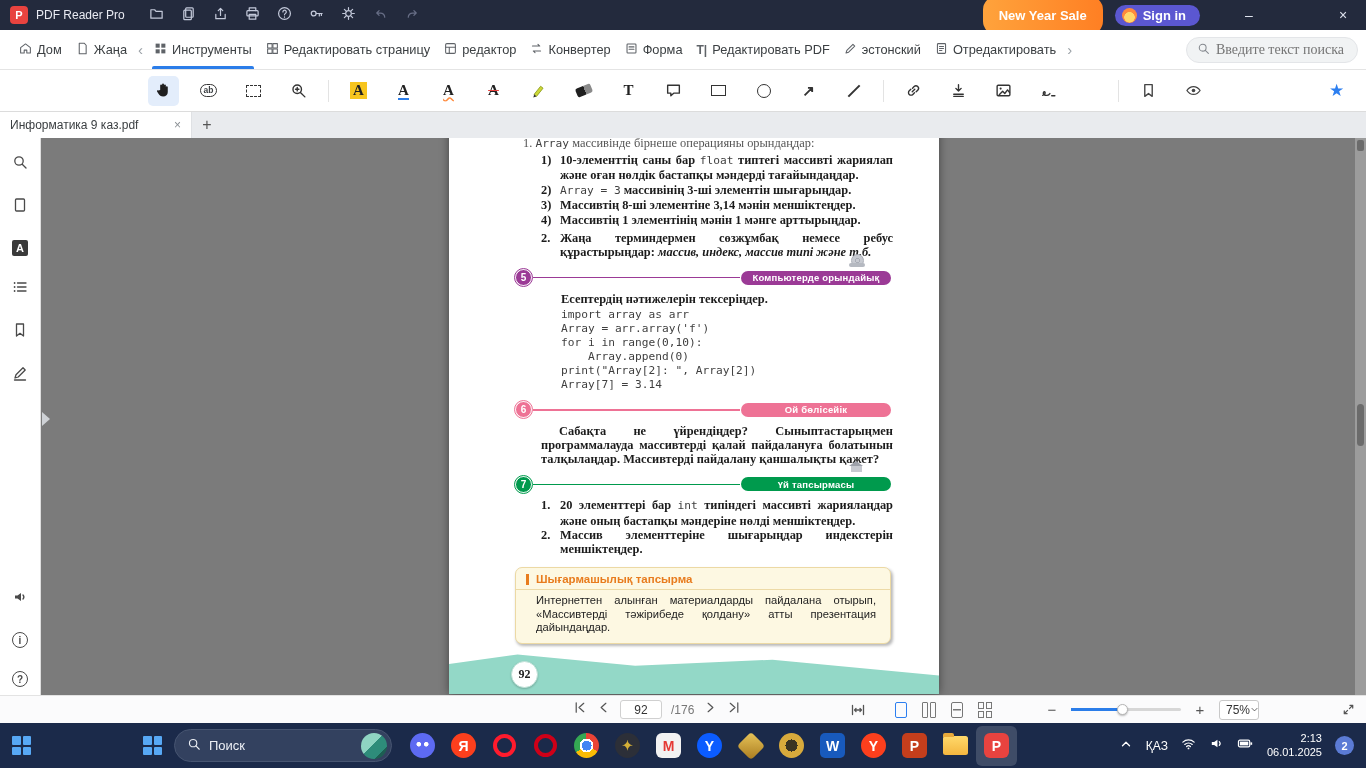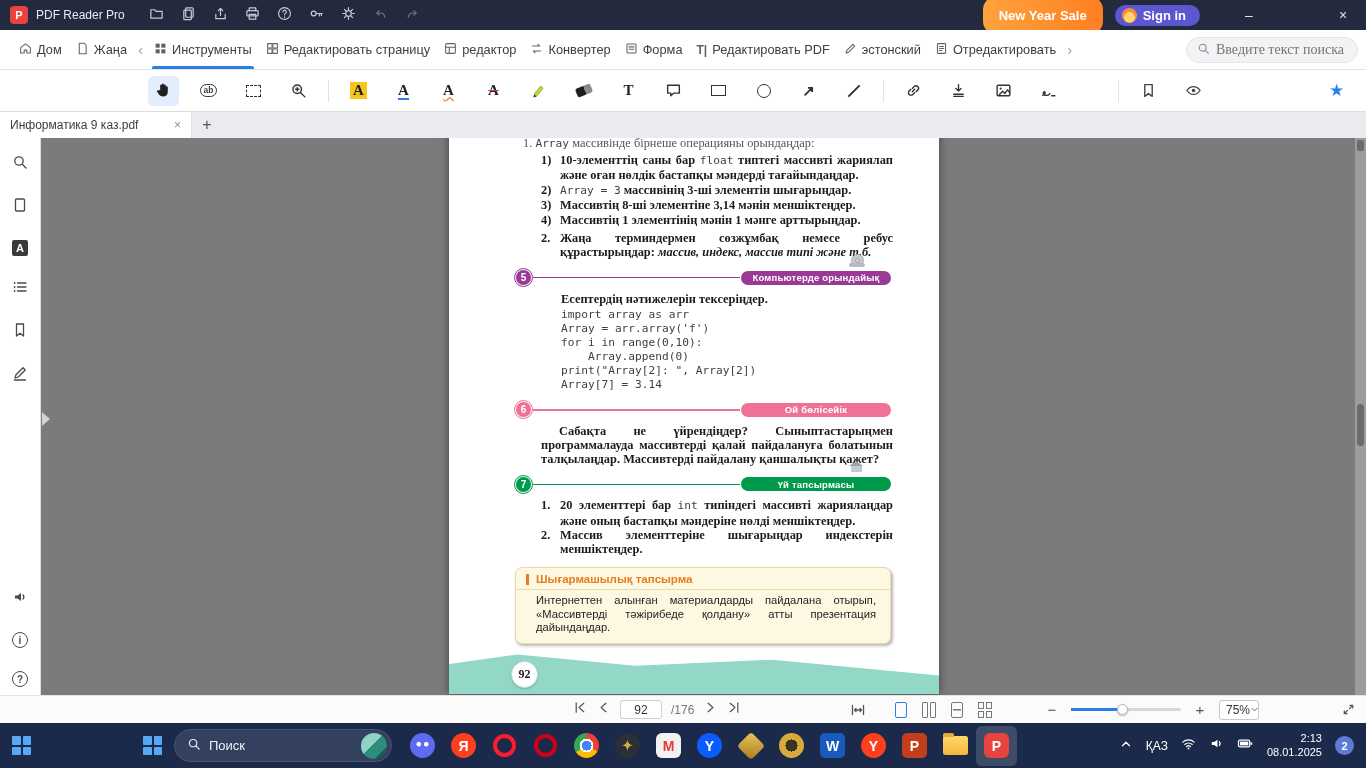--- a/index.html
+++ b/index.html
@@ -646,19 +646,19 @@
             <path d="M3 6.5v3h2.5L9 12V4L5.5 6.5z" fill="#fff" stroke="none"></path>
             <path d="M11 6a3 3 0 010 4"></path>
           </svg></span>
       <span><svg width="17" height="15" viewBox="0 0 17 16" style="color:#fff">
             <rect x="1" y="4.5" width="12" height="7" rx="1.5"></rect>
             <rect x="13.8" y="6.8" width="1.8" height="2.6" fill="#fff" stroke="none"></rect>
             <rect x="2.5" y="6" width="9" height="4" fill="#fff" stroke="none"></rect>
           </svg></span>
       <span class="clock">
         <span>2:13</span><br>
-        <span>08.01.2025</span>
+        <span>06.01.2025</span>
       </span>
       <span class="nbadge">2</span>
     </div>
   </div>
 
 </div>
 
 </body></html>

